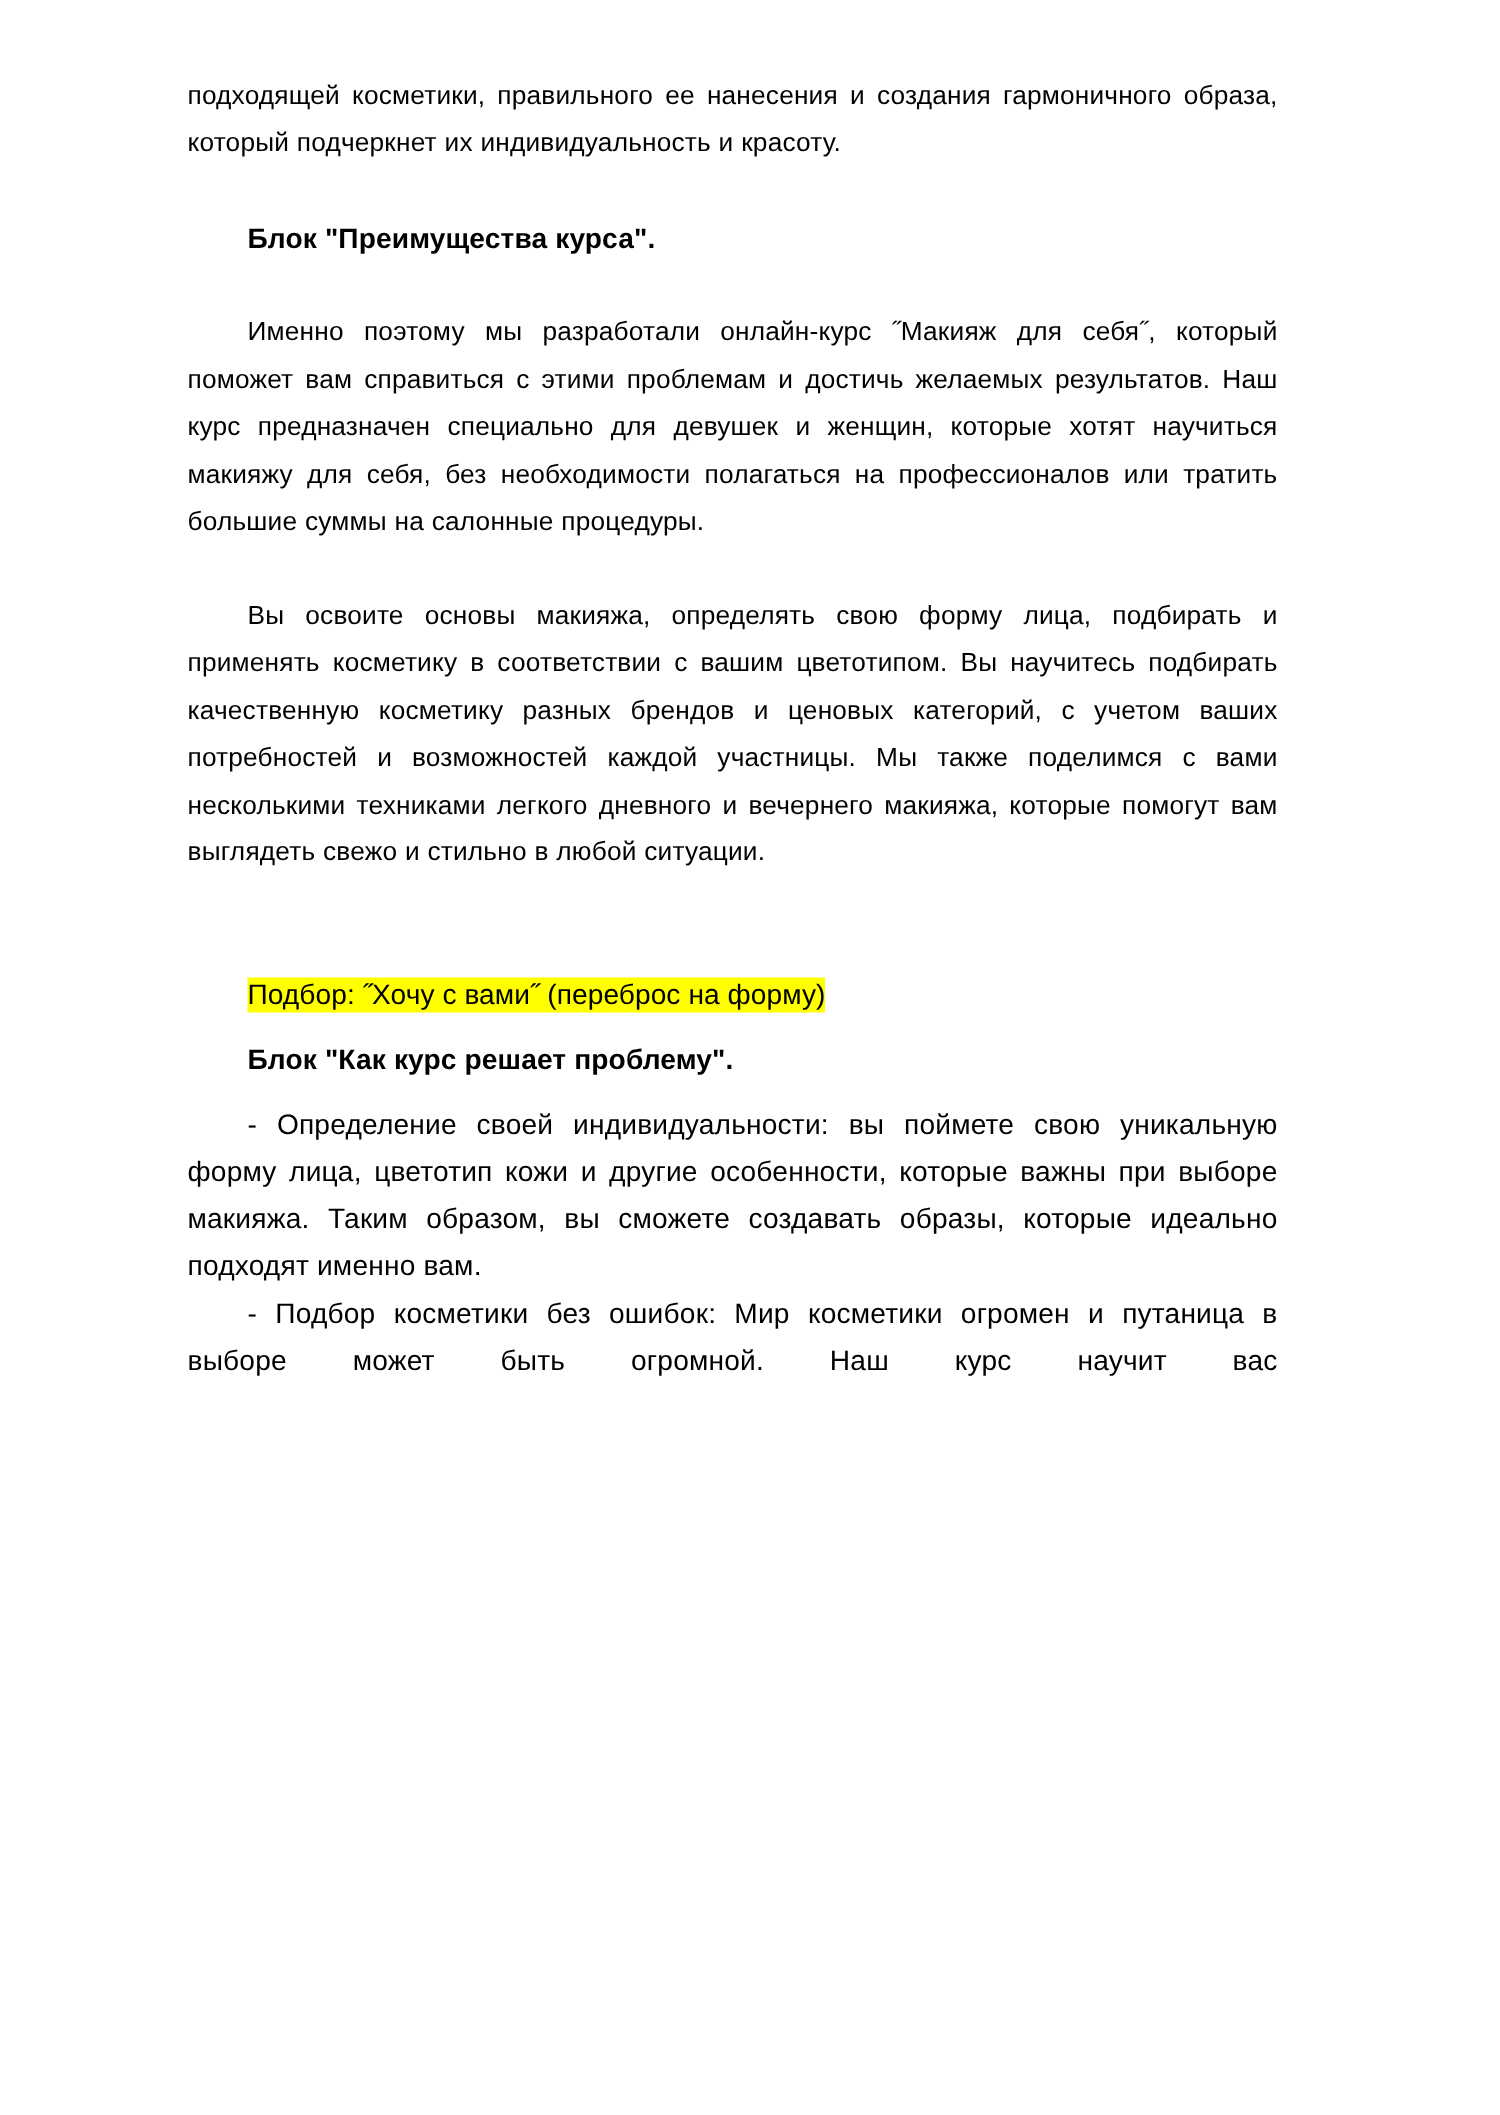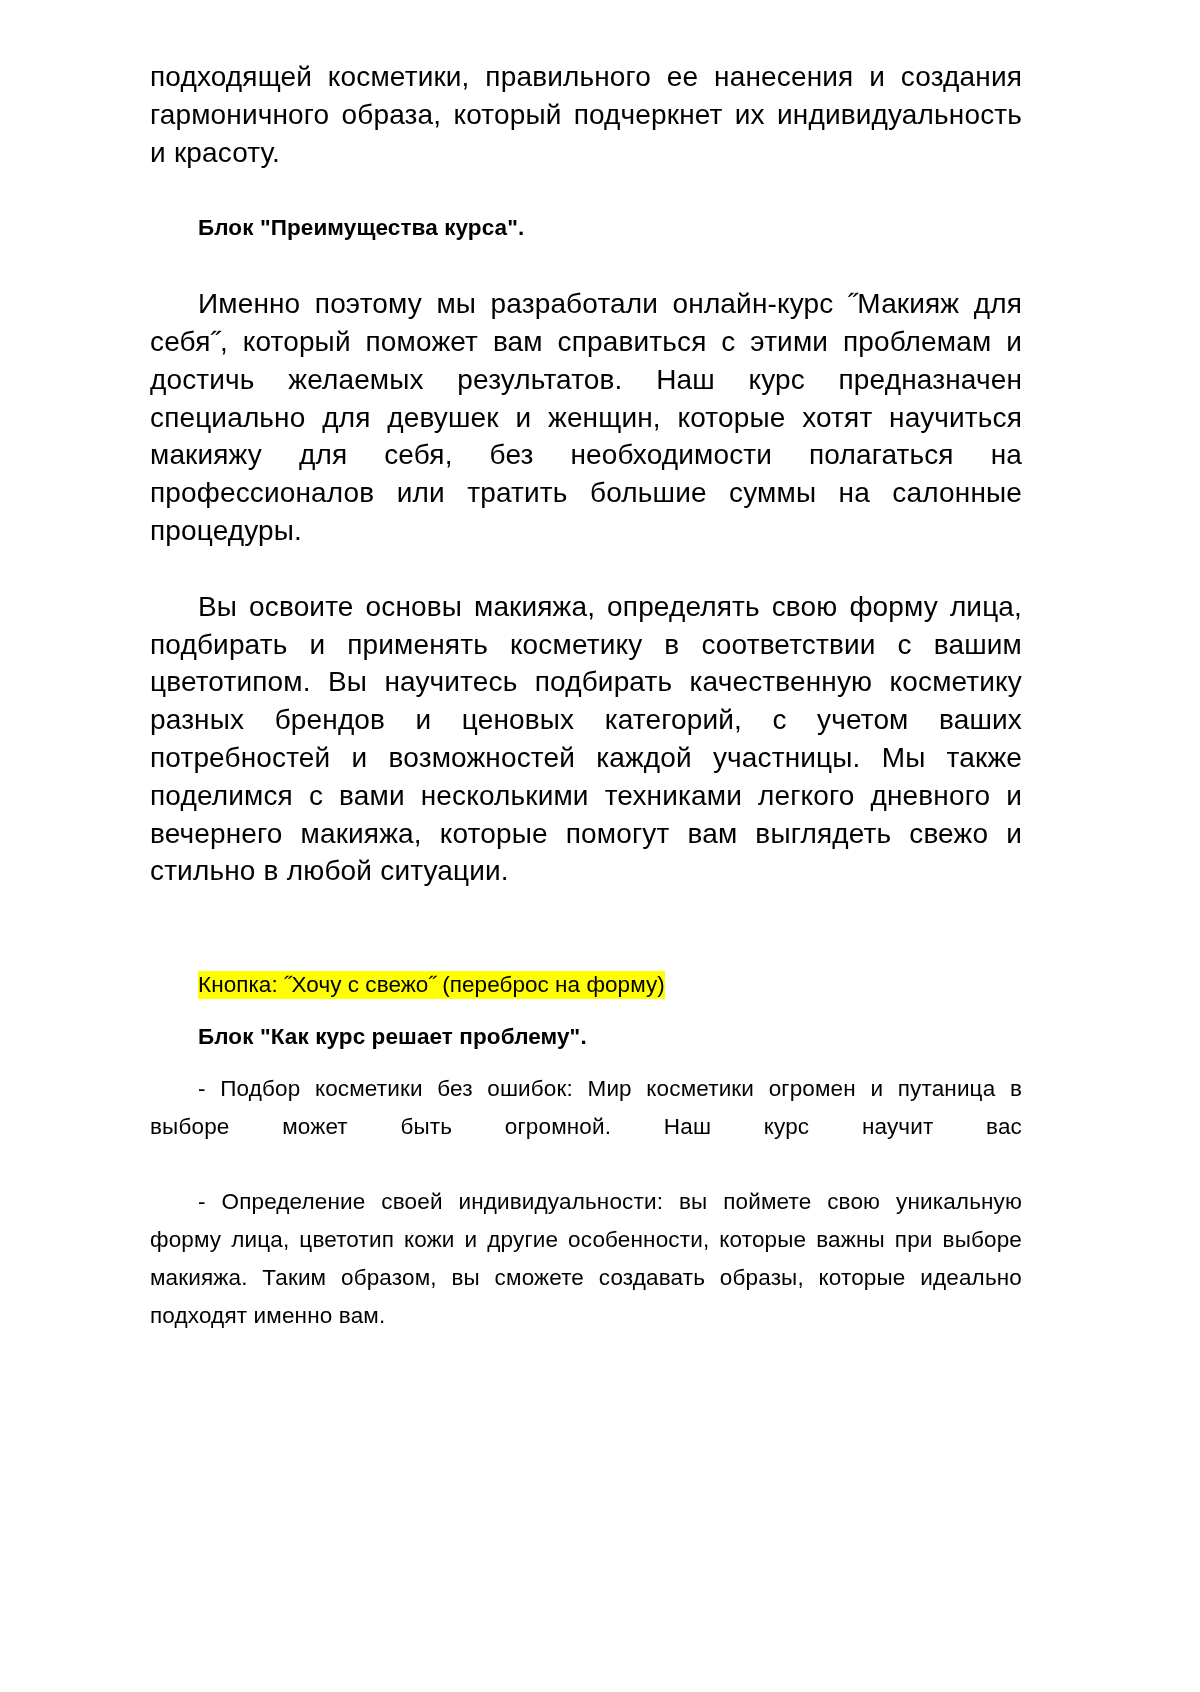--- a/index.html
+++ b/index.html
@@ -23,21 +23,21 @@
     overflow: hidden;
     box-sizing: border-box;
     padding: 58px 178px 0 150px;
   }
   .doc-body {
     width: 872px;
   }
   
   p.para {
     margin: 0;
-    font-size: 28px;
+    font-size: 21px;
     line-height: 37.8px;
     text-align: justify;
     text-justify: inter-word;
     letter-spacing: 0.15px;
     word-spacing: 0.2px;
   }
   p.para.indent {
     text-indent: 48px;
   }
   p.para.cont {
@@ -119,27 +119,27 @@
 
     <div class="gap-md"></div>
 
     <p class="para indent nojust">Вы освоите основы макияжа, определять свою форму лица, подбирать и применять косметику в соответствии с вашим цветотипом. Вы научитесь подбирать качественную косметику разных брендов и ценовых категорий, с учетом ваших потребностей и возможностей каждой участницы. Мы также поделимся с вами несколькими техниками легкого дневного и вечернего макияжа, которые помогут вам выглядеть свежо и стильно в любой ситуации.</p>
 
     <div class="gap-md"></div>
 
 
     <div class="gap-md"></div>
 
-    <p class="highlight-line"><span class="hl">Кнопка: ˝Хочу с свежо˝ (переброс на форму)</span></p>
+    <p class="highlight-line"><span class="hl">Подбор: ˝Хочу с вами˝ (переброс на форму)</span></p>
 
     <div class="gap-sm"></div>
 
     <h2 class="block-heading">Блок "Как курс решает проблему".</h2>
 
     <div class="gap-sm"></div>
 
 
+    <p class="bullet-item nojust">- Определение своей индивидуальности: вы поймете свою уникальную форму лица, цветотип кожи и другие особенности, которые важны при выборе макияжа. Таким образом, вы сможете создавать образы, которые идеально подходят именно вам.</p>
+
     <p class="bullet-item">- Подбор косметики без ошибок: Мир косметики огромен и путаница в выборе может быть огромной. Наш курс научит вас</p>
-
-    <p class="bullet-item nojust">- Определение своей индивидуальности: вы поймете свою уникальную форму лица, цветотип кожи и другие особенности, которые важны при выборе макияжа. Таким образом, вы сможете создавать образы, которые идеально подходят именно вам.</p>
 
   </div>
 </div>
 
 </body></html>

